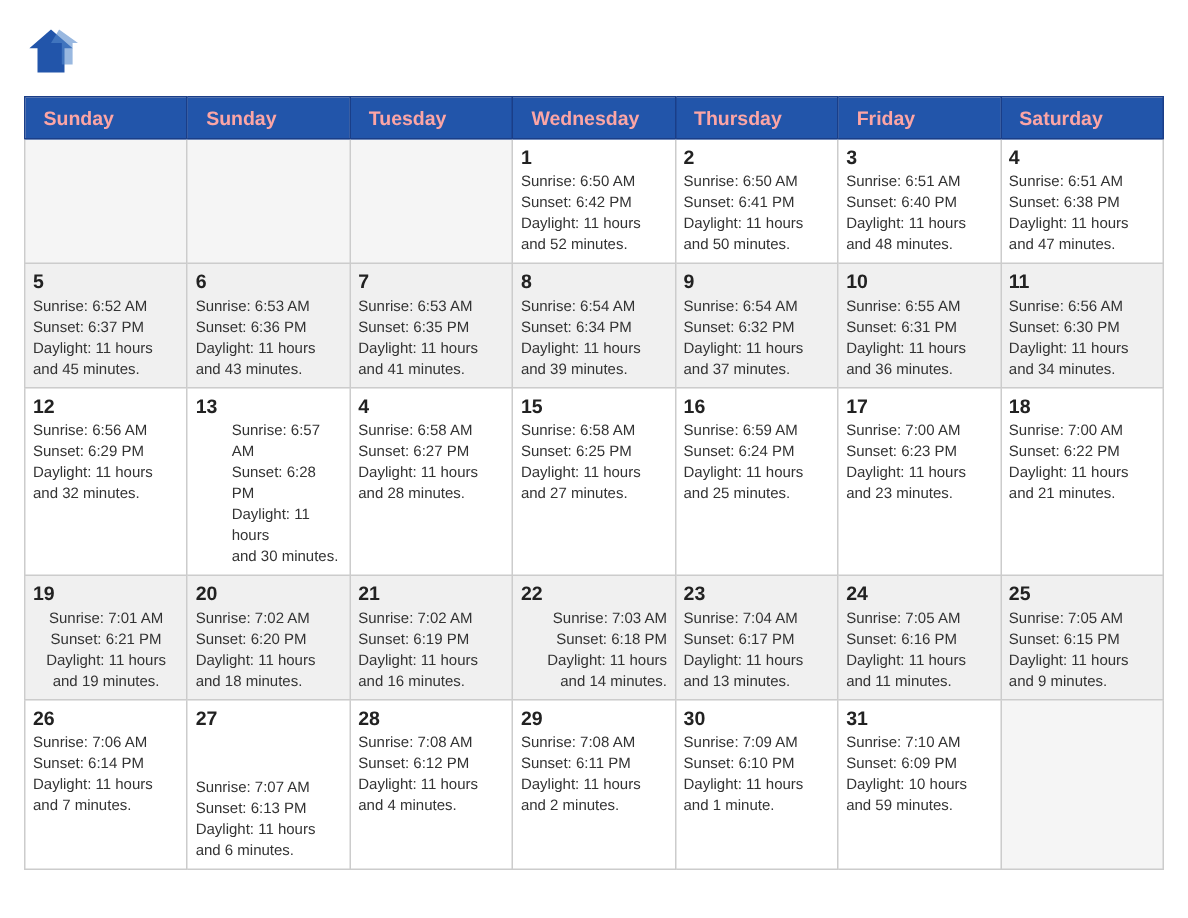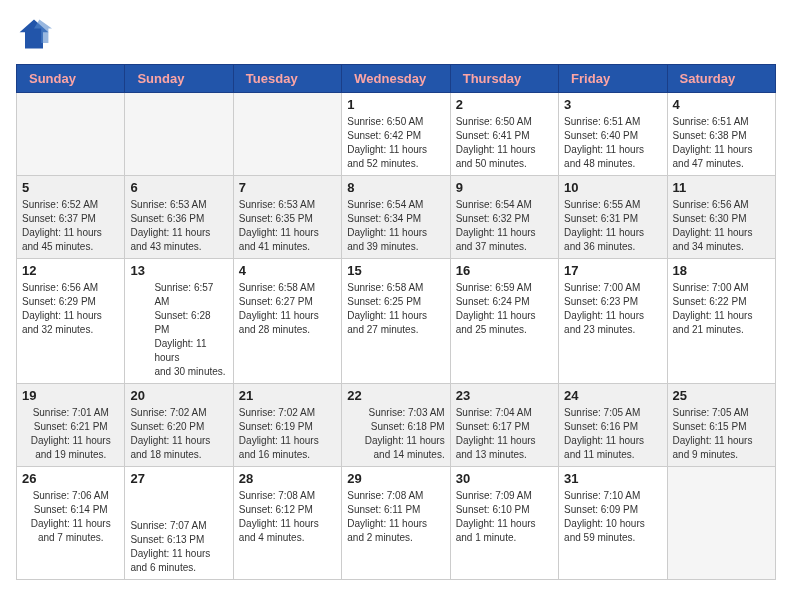--- a/index.html
+++ b/index.html
@@ -304,21 +304,21 @@
           <div class="day-number">25</div>
           <div class="day-info" style="white-space: pre-line;">Sunrise: 7:05 AM
 Sunset: 6:15 PM
 Daylight: 11 hours
 and 9 minutes.</div>
         </td>
       </tr>
       <tr>
         <td>
           <div class="day-number">26</div>
-          <div class="day-info" style="white-space: pre-line; text-align: center;">Sunrise: 7:06 AM
+          <div class="day-info" style="white-space: pre-line;">Sunrise: 7:06 AM
 Sunset: 6:14 PM
 Daylight: 11 hours
 and 7 minutes.</div>
         </td>
         <td>
           <div class="day-number">27</div>
           <div class="day-info" style="white-space: pre-line; margin-top: 33px;">Sunrise: 7:07 AM
 Sunset: 6:13 PM
 Daylight: 11 hours
 and 6 minutes.</div>

